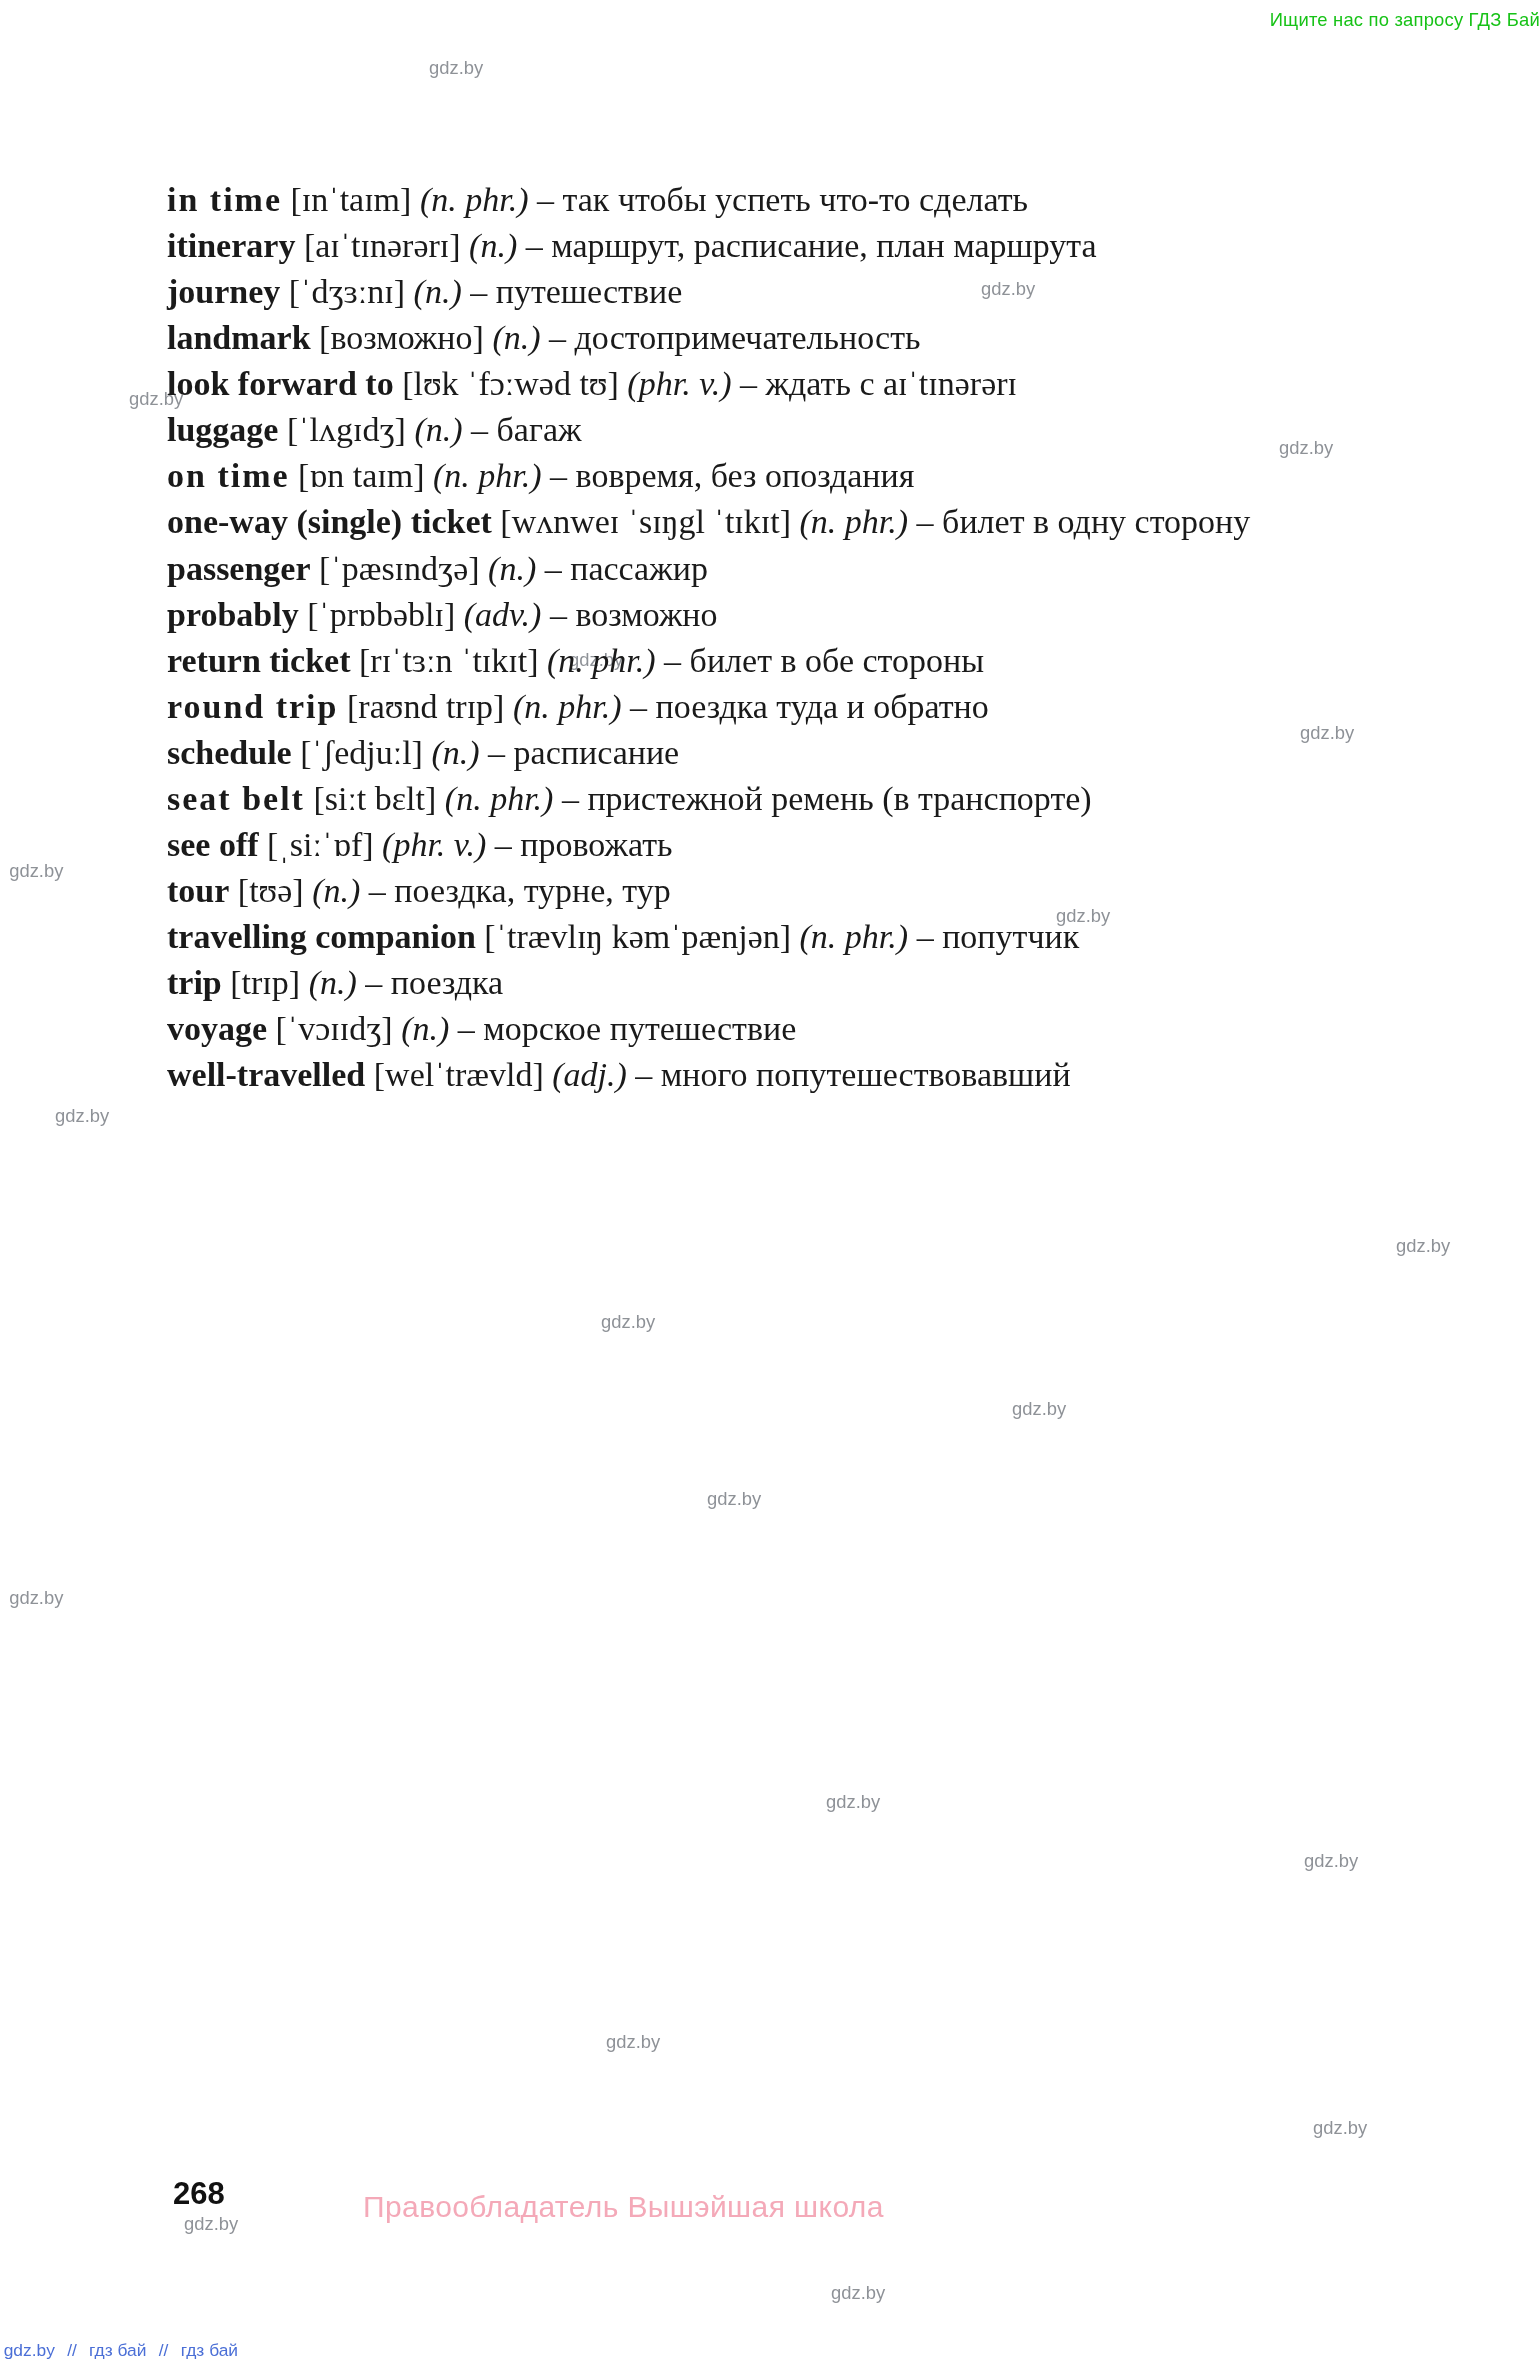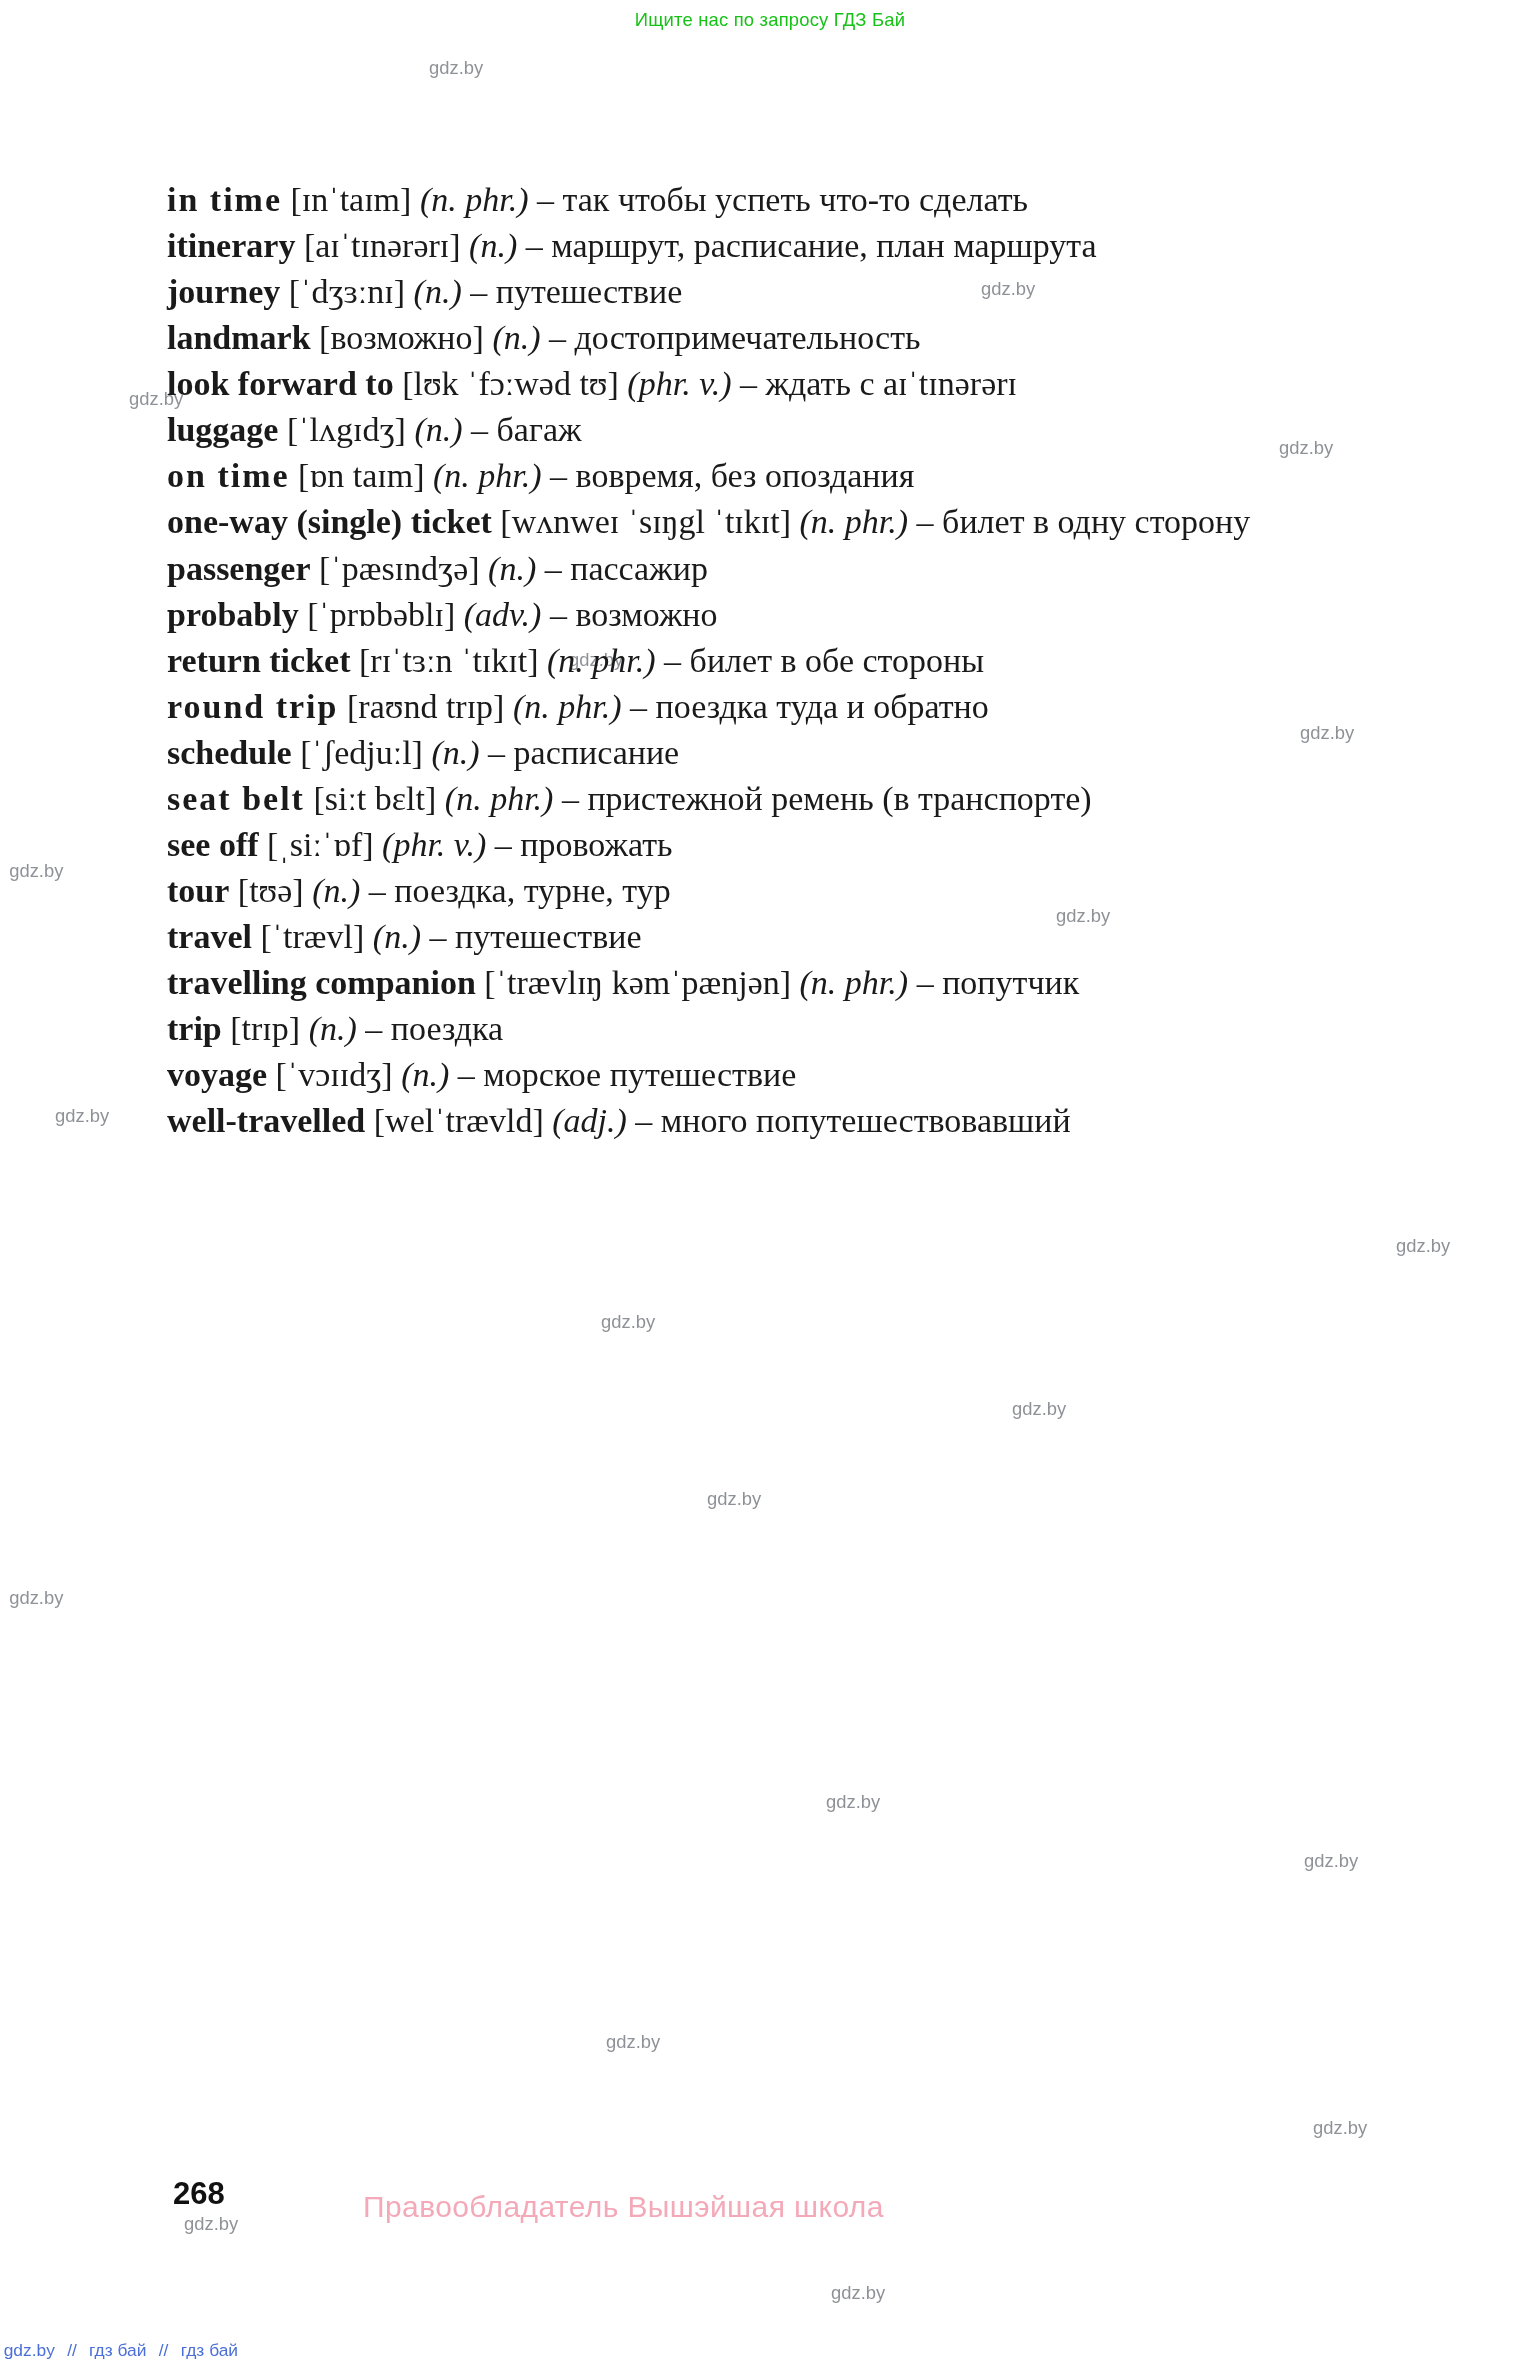--- a/index.html
+++ b/index.html
@@ -14,21 +14,21 @@
     font-family: "Liberation Serif", serif;
     color: #1a1a1a;
     overflow: hidden;
   }
   
   .top-banner {
     position: absolute;
     top: 9.2px;
     left: 0;
     width: 100%;
-    text-align: center;
+    text-align: right;
     font-family: "Liberation Sans", sans-serif;
     font-size: 18.4px;
     color: #17c217;
     letter-spacing: 0.2px;
   }
   
   .wm {
     position: absolute;
     font-family: "Liberation Sans", sans-serif;
     font-size: 18.4px;
@@ -161,21 +161,20 @@
       <div class="entry just"><span class="first-line-hang"><span class="term wide">on time</span><span class="phon"> [ɒn taɪm] </span><span class="pos">(n. phr.)</span></span><span class="dash"> – </span><span class="ru">вовремя, без опоздания</span></div>
       <div class="entry just"><span class="first-line-hang"><span class="term">one-way (single) ticket</span><span class="phon"> [wʌnweɪ ˈsɪŋgl ˈtɪkɪt] </span><span class="pos">(n. phr.)</span></span><span class="dash"> – </span><span class="ru">билет в одну сторону</span></div>
       <div class="entry just"><span class="first-line-hang"><span class="term">passenger</span><span class="phon"> [ˈpæsɪndʒə] </span><span class="pos">(n.)</span></span><span class="dash"> – </span><span class="ru">пассажир</span></div>
       <div class="entry just"><span class="first-line-hang"><span class="term">probably</span><span class="phon"> [ˈprɒbəblɪ] </span><span class="pos">(adv.)</span></span><span class="dash"> – </span><span class="ru">возможно</span></div>
       <div class="entry just"><span class="first-line-hang"><span class="term">return ticket</span><span class="phon"> [rɪˈtɜːn ˈtɪkɪt] </span><span class="pos">(n. phr.)</span></span><span class="dash"> – </span><span class="ru">билет в обе стороны</span></div>
       <div class="entry just"><span class="first-line-hang"><span class="term wide">round trip</span><span class="phon"> [raʊnd trɪp] </span><span class="pos">(n. phr.)</span></span><span class="dash"> – </span><span class="ru">поездка туда и обратно</span></div>
       <div class="entry just"><span class="first-line-hang"><span class="term">schedule</span><span class="phon"> [ˈʃedjuːl] </span><span class="pos">(n.)</span></span><span class="dash"> – </span><span class="ru">расписание</span></div>
       <div class="entry just"><span class="first-line-hang"><span class="term wide">seat belt</span><span class="phon"> [siːt bɛlt] </span><span class="pos">(n. phr.)</span></span><span class="dash"> – </span><span class="ru">пристежной ремень (в транспорте)</span></div>
       <div class="entry just"><span class="first-line-hang"><span class="term">see off</span><span class="phon"> [ˌsiːˈɒf] </span><span class="pos">(phr. v.)</span></span><span class="dash"> – </span><span class="ru">провожать</span></div>
       <div class="entry just"><span class="first-line-hang"><span class="term">tour</span><span class="phon"> [tʊə] </span><span class="pos">(n.)</span></span><span class="dash"> – </span><span class="ru">поездка, турне, тур</span></div>
-      <div class="entry just"><span class="first-line-hang"><span class="term">travel</span><span class="phon"> [ˈtrævl] </span><span class="pos">(n.)</span></span><span class="dash"> – </span><span class="ru">путешествие</span></div>
       <div class="entry just"><span class="first-line-hang"><span class="term">travelling companion</span><span class="phon"> [ˈtrævlɪŋ kəmˈpænjən] </span><span class="pos">(n. phr.)</span></span><span class="dash"> – </span><span class="ru">попутчик</span></div>
       <div class="entry just"><span class="first-line-hang"><span class="term">trip</span><span class="phon"> [trɪp] </span><span class="pos">(n.)</span></span><span class="dash"> – </span><span class="ru">поездка</span></div>
       <div class="entry just"><span class="first-line-hang"><span class="term">voyage</span><span class="phon"> [ˈvɔɪɪdʒ] </span><span class="pos">(n.)</span></span><span class="dash"> – </span><span class="ru">морское путешествие</span></div>
       <div class="entry just"><span class="first-line-hang"><span class="term">well-travelled</span><span class="phon"> [welˈtrævld] </span><span class="pos">(adj.)</span></span><span class="dash"> – </span><span class="ru">много попутешествовавший</span></div>
     </div>
 
   <div class="page-number">268</div>
 
   <div class="copyright">Правообладатель Вышэйшая школа</div>
 

